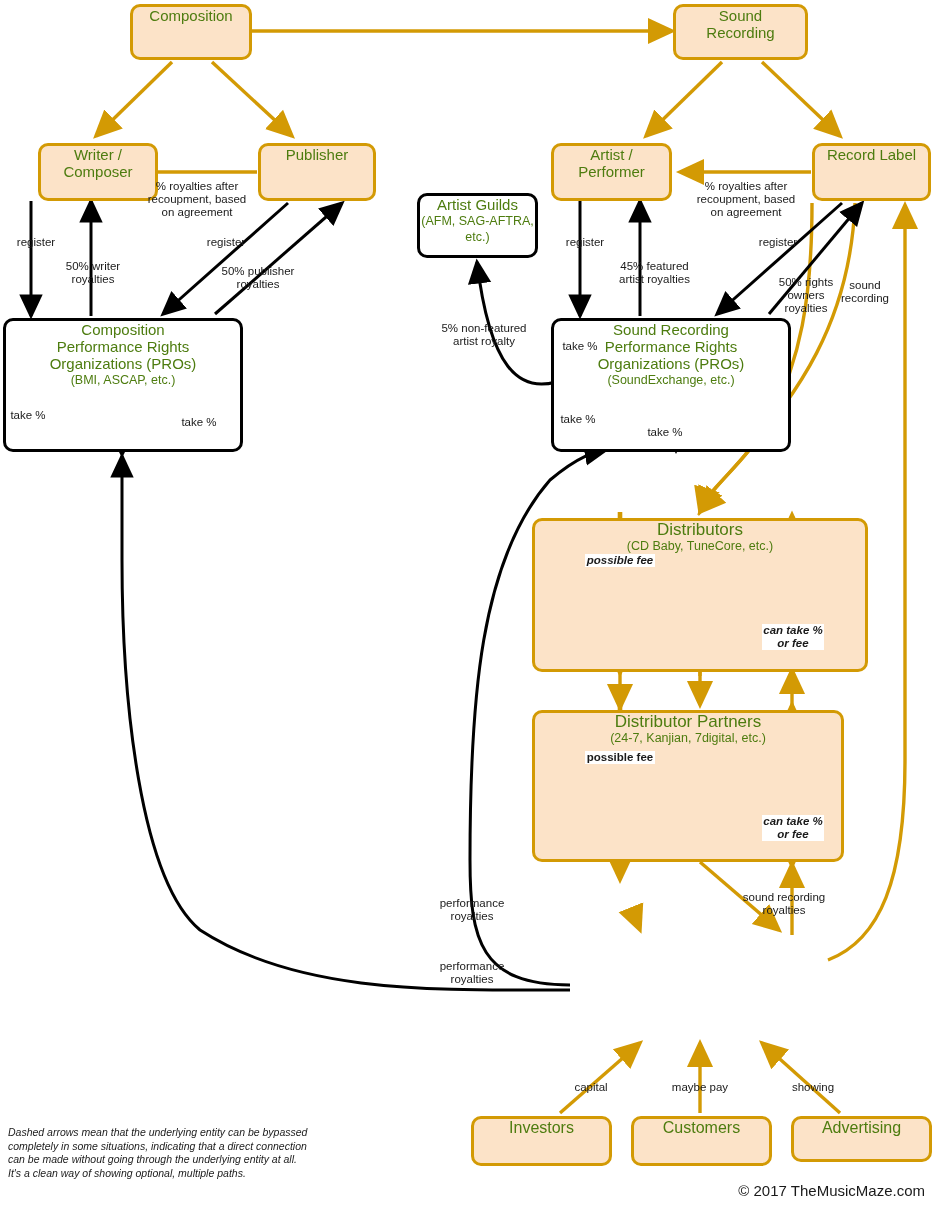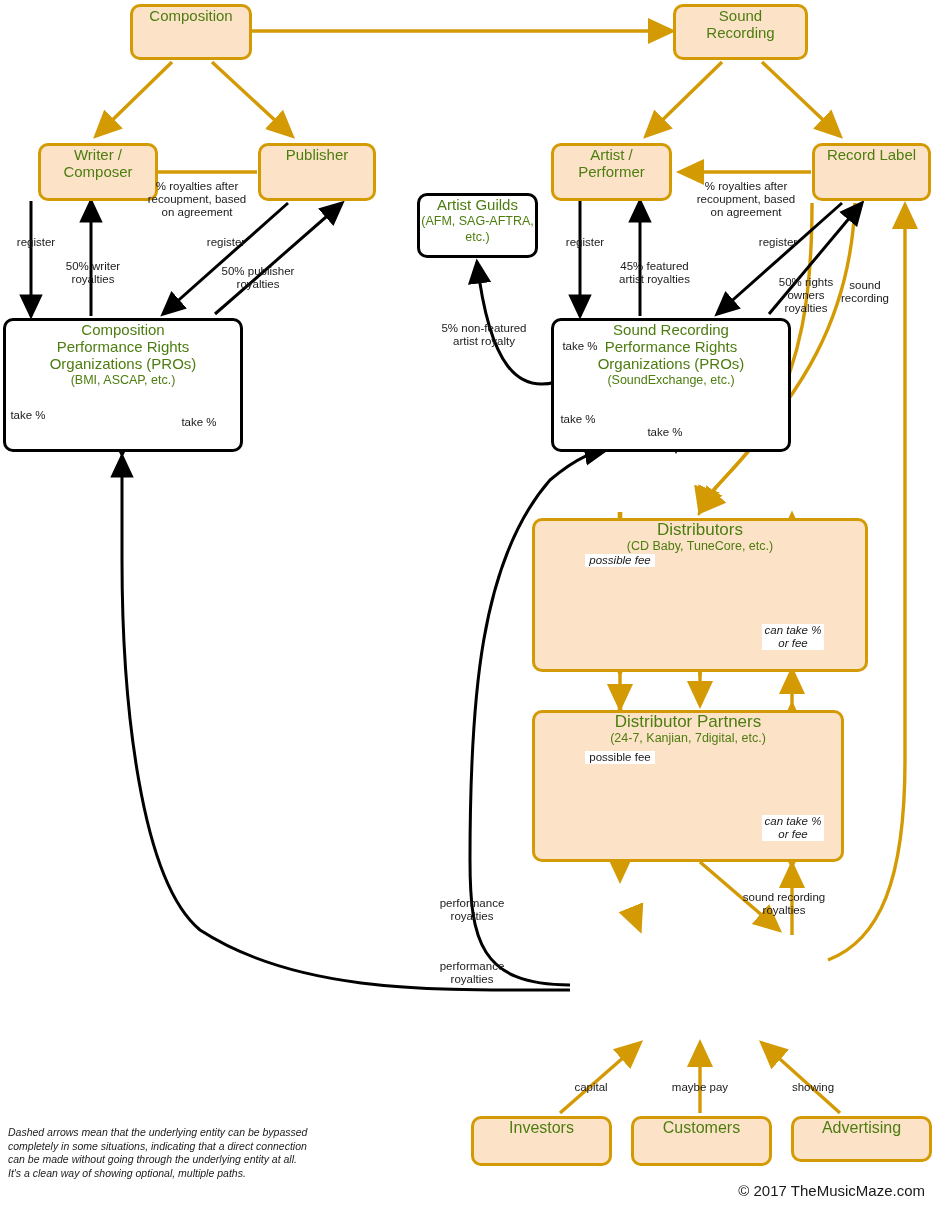--- a/index.html
+++ b/index.html
@@ -7,21 +7,21 @@
          font-family:"Liberation Sans",sans-serif;overflow:hidden;}
   svg.layer{position:absolute;left:0;top:0;width:933px;height:1213px;}
   .node{position:absolute;box-sizing:border-box;display:flex;flex-direction:column;
         align-items:center;justify-content:flex-start;text-align:center;color:#4d7c0f;}
   .node.gold{background:#fce3c8;border:3px solid #d39a04;border-radius:10px;}
   .node.plain{background:#ffffff;border:3px solid #000000;border-radius:10px;}
   .node .t1{font-size:15px;line-height:17px;}
   .node .t2{font-size:12.5px;line-height:16px;}
   .lbl{position:absolute;font-size:11.5px;line-height:13px;color:#1a1a1a;text-align:center;
        white-space:pre-line;}
-  .lbl.w{background:#ffffff;}
+  .lbl.w{background:#ffffff;font-weight:bold;}
   .lbl.it{font-style:italic;}
   .footnote{position:absolute;font-size:10.5px;line-height:13.5px;font-style:italic;
             color:#1a1a1a;text-align:left;}
   .copyright{position:absolute;font-size:15px;color:#1a1a1a;text-align:right;}
 </style>
 </head>
 <body>
 
 <div id="stage">
 

